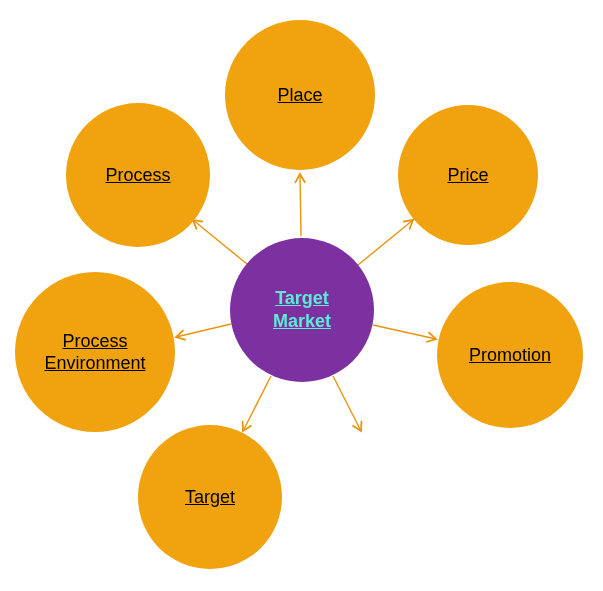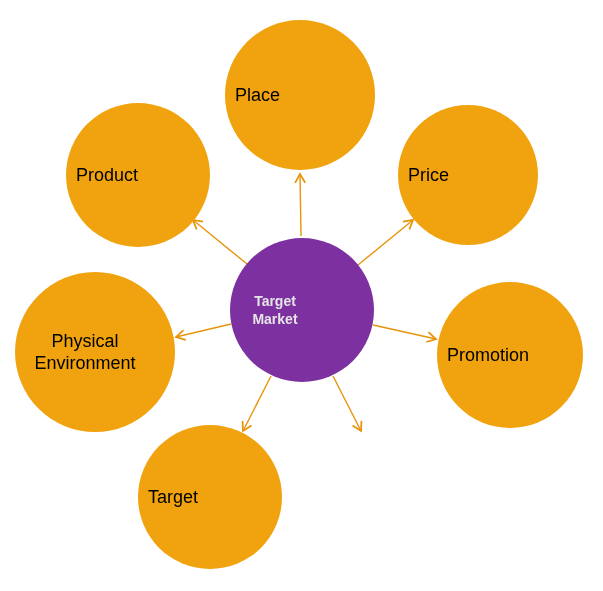--- a/index.html
+++ b/index.html
@@ -19,34 +19,36 @@
     position: absolute;
     left: 0;
     top: 0;
     pointer-events: none;
   }
   .node {
     position: absolute;
     border-radius: 50%;
     display: flex;
     align-items: center;
+    justify-content: center;
     text-align: center;
     box-sizing: border-box;
     padding: 10px;
+    text-decoration: underline;
   }
   .satellite {
     background: #F0A30E;
     color: #000000;
     font-size: 18px;
     line-height: 1.25;
   }
   .center-node {
     background: #7D30A0;
-    color: #e5e5e5;
-    font-size: 14px;
+    color: #5eead4;
+    font-size: 18px;
     font-weight: 600;
     line-height: 1.3;
   }
   .center-node .label {
     max-width: 70px;
   }
   .satellite .label {
     max-width: 120px;
   }
 
@@ -91,24 +93,24 @@
   <div class="node satellite node-price">
     <span class="label">Price</span>
   </div>
 
 
   <div class="node satellite node-process">
     <span class="label">Target</span>
   </div>
 
   <div class="node satellite node-physical-environment">
-    <span class="label">Physical Environment</span>
+    <span class="label">Process Environment</span>
   </div>
 
   <div class="node satellite node-product">
-    <span class="label">Product</span>
+    <span class="label">Process</span>
   </div>
 
   <div class="node center-node node-center">
     <span class="label">Target Market</span>
   </div>
 
 </div>
 
 </body></html>

